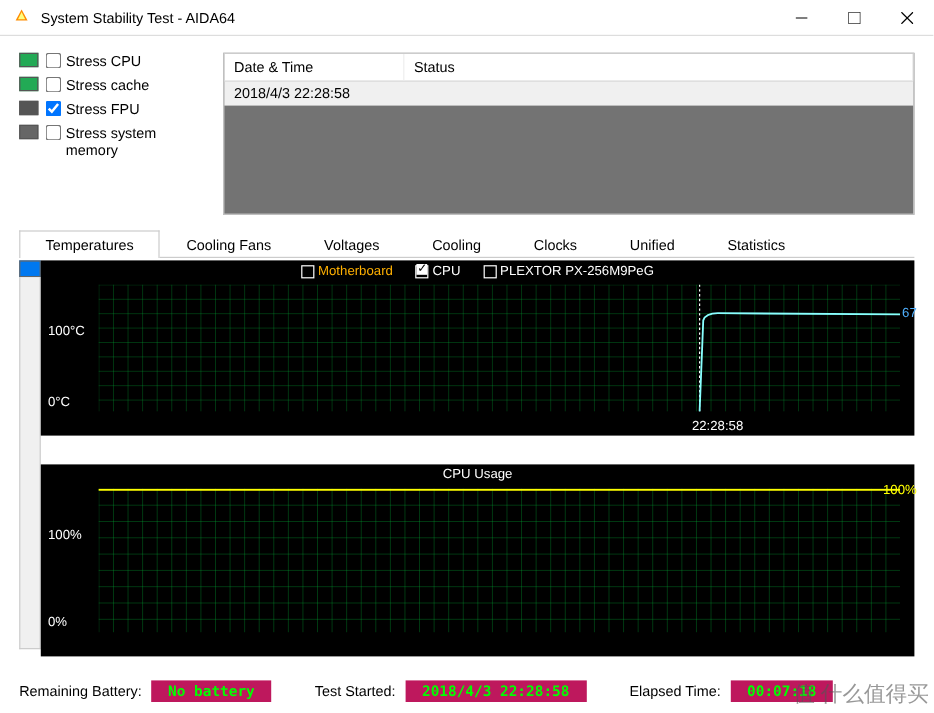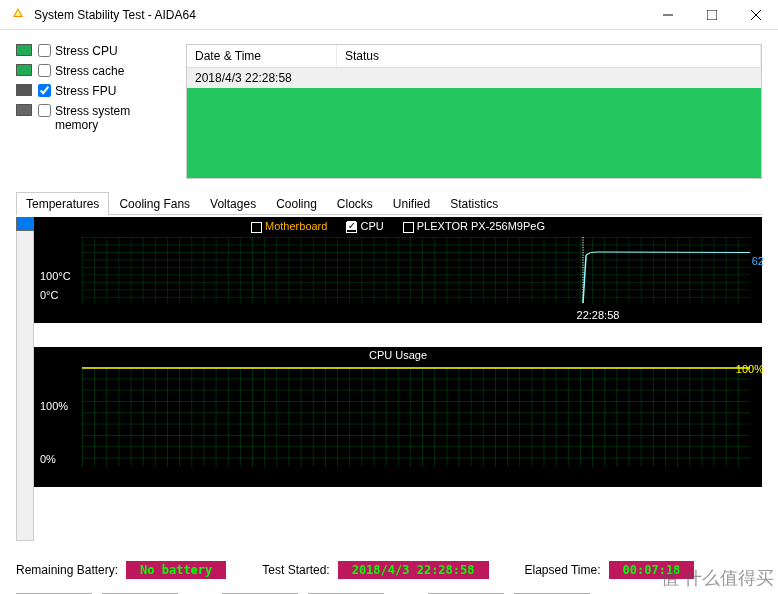--- a/index.html
+++ b/index.html
@@ -8,41 +8,41 @@
 .titlebar .icon { width: 16px; height: 16px; margin-right: 8px; }
 .titlebar .title { flex: 1; font-size: 12px; }
 .titlebar .btn { width: 44px; height: 30px; display: flex; align-items: center; justify-content: center; }
 .content { padding: 14px 16px 10px 16px; }
 .upper { display: flex; gap: 10px; }
 .stress-list { width: 160px; }
 .stress-row { display: flex; align-items: flex-start; height: 18px; margin-bottom: 2px; }
 .stress-row .ico { width: 16px; height: 12px; margin-right: 6px; background: #888; border: 1px solid #555; }
 .stress-row input[type=checkbox] { margin-right: 4px; width: 13px; height: 13px; }
 .stress-row label { font-size: 12px; }
-.log-table { flex: 1; border: 1px solid #ccc; background: #22c55e; }
+.log-table { flex: 1; border: 1px solid #ccc; background: #737373; }
 .log-table .hdr { display: flex; border-bottom: 1px solid #ddd; background: #fff; }
 .log-table .hdr div { padding: 4px 8px; font-size: 12px; border-right: 1px solid #eee; }
 .log-table .hdr .c1 { width: 150px; }
 .log-table .hdr .c2 { flex: 1; }
 .log-table .row { display: flex; background: #f0f0f0; }
 .log-table .row div { padding: 3px 8px; font-size: 12px; }
 .log-table .row .c1 { width: 150px; }
 .log-table .row .c2 { flex: 1; }
 .log-table .empty-rows { height: 90px; }
 .tabs { display: flex; margin-top: 12px; border-bottom: 1px solid #ccc; }
-.tab { padding: 4px 9px; font-size: 12px; border: 1px solid transparent; border-bottom: none; cursor: pointer; position: relative; top: 1px; }
+.tab { padding: 4px 21px; font-size: 12px; border: 1px solid transparent; border-bottom: none; cursor: pointer; position: relative; top: 1px; }
 .tab.active { border-color: #ccc; background: #fff; }
 .charts { display: flex; margin-top: 2px; }
 .sidebar-strip { width: 18px; }
 .sidebar-strip .blue { background: #0078f0; height: 14px; border: 1px solid #666; }
 .sidebar-strip .rest { background: #f0f0f0; height: 310px; border: 1px solid #ccc; border-top: none; }
 .chart-stack { flex: 1; }
 .chart { background: #000; position: relative; }
-.chart.temp { height: 106px; }
-.chart.cpu { height: 140px; margin-top: 24px; }
+.chart.temp { height: 146px; }
+.chart.cpu { height: 160px; margin-top: 24px; }
 .chart .legend { position: absolute; top: 3px; left: 0; right: 0; text-align: center; color: #fff; font-size: 11px; }
 .chart .legend .item { margin: 0 8px; }
 .chart .legend .cb { display: inline-block; width: 11px; height: 11px; border: 1px solid #fff; vertical-align: middle; margin-right: 3px; position: relative; }
 .chart .legend .cb.checked::after { content: "✓"; position: absolute; top: -2px; left: 0; font-size: 10px; color: #000; background: #fff; width: 9px; height: 9px; line-height: 9px; text-align: center; }
 .chart .plot { position: absolute; top: 20px; left: 48px; right: 12px; bottom: 20px; }
 .chart .ylabel { position: absolute; left: 6px; color: #fff; font-size: 11px; margin-top: 31px; }
 .chart .rlabel { position: absolute; right: -2px; font-size: 11px; }
 .chart .xlabel { position: absolute; bottom: 2px; color: #fff; font-size: 11px; width: 100%; text-align: center; }
 .chart .title { position: absolute; top: 2px; left: 0; right: 0; text-align: center; color: #fff; font-size: 11px; }
 .status-row { display: flex; align-items: center; margin-top: 20px; gap: 8px; font-size: 12px; }
@@ -149,21 +149,21 @@
             <defs>
                 <pattern id="g1" width="12" height="12" patternUnits="userSpaceOnUse">
                   <path d="M12 0 L0 0 0 12" fill="none" stroke="#0a3" stroke-width="0.5"></path>
                 </pattern>
               </defs>
             <rect width="660" height="106" fill="url(#g1)"></rect>
             <line x1="495" y1="0" x2="495" y2="106" stroke="#fff" stroke-dasharray="2,2"></line>
             <path d="M495 106 L498 30 Q500 24 510 24 L660 25" fill="none" stroke="#8ff" stroke-width="1.5"></path>
           </svg>
         </div>
-        <div class="rlabel" style="top:38px;color:#4fb0ff">62</div>
+        <div class="rlabel" style="top:38px;color:#4fb0ff">67</div>
         <div class="xlabel" style="left:200px">22:28:58</div>
       </div>
 
       <div class="chart cpu">
         <div class="title">CPU Usage</div>
         <div class="ylabel" style="top:22px">100%</div>
         <div class="ylabel" style="bottom:22px">0%</div>
         <div class="plot">
           <svg width="100%" height="100%" viewBox="0 0 660 106" preserveAspectRatio="none">
             <rect width="660" height="106" fill="url(#g1)"></rect>

